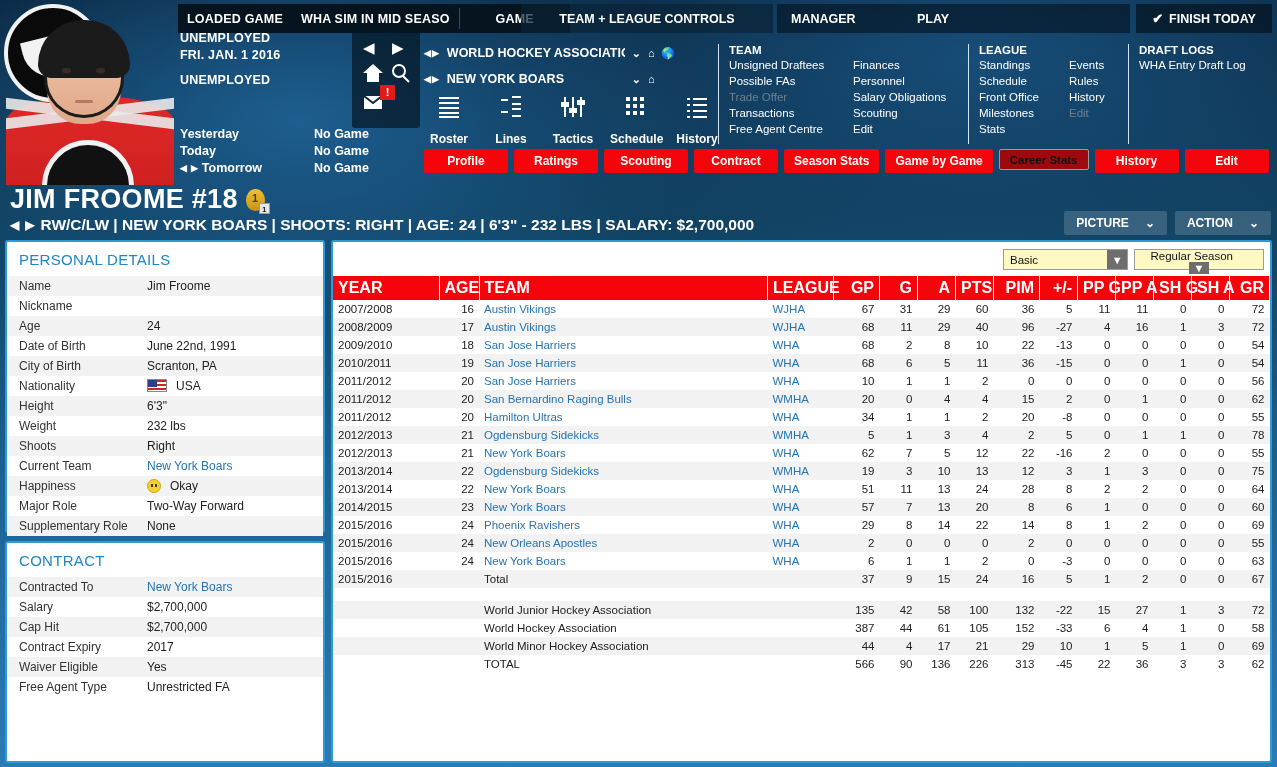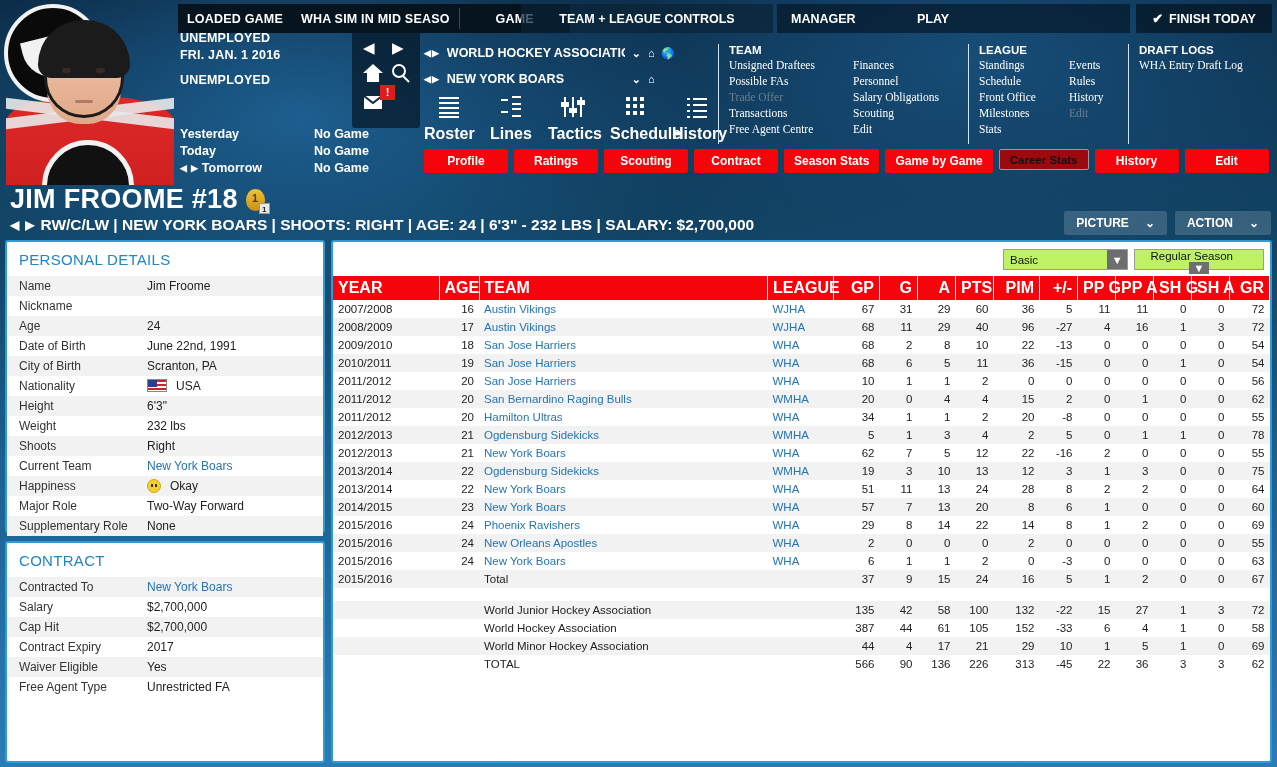--- a/index.html
+++ b/index.html
@@ -92,31 +92,31 @@
   .selrow { position:absolute; left:0; height:22px; display:flex; align-items:center; gap:7px; }
   #sel-league { top:14px; } #sel-team { top:40px; }
   .selrow .arr { font-size:9px; letter-spacing:1px; }
   .selrow .nm { width:178px; overflow:hidden; white-space:nowrap; }
   .selrow .mini { font-size:11px; }
 
   
   .iconrow { position:absolute; left:424px; top:92px; display:flex; gap:12px; }
   .iconitem { width:50px; text-align:center; color:#fff; }
   .iconitem .glyph { height:30px; display:flex; align-items:center; justify-content:center; }
-  .iconitem .cap { font-size:16px; font-weight:bold; margin-top:3px; }
+  .iconitem .cap { font-size:12px; font-weight:bold; margin-top:10px; }
 
   
   .menus { position:absolute; left:718px; top:44px; height:100px; color:#fff; font-size:11.5px;
            display:flex; }
   .menugroup { padding-left:10px; }
   .menugroup.bord { border-left:1px solid #cfe4f2; }
   .mg-title { font-weight:bold; font-size:11.5px; margin-bottom:2px; }
   .mg-cols { display:flex; gap:14px; }
   .mg-col { display:flex; flex-direction:column; gap:1px; }
-  .mg-item { line-height:15px; white-space:nowrap; cursor:pointer;font-family:Liberation Serif, serif; }
+  .mg-item { line-height:15px; white-space:nowrap; cursor:pointer; }
   .mg-item.dis { color:#6d7f8d; }
 
   
   .redtabs { position:absolute; left:424px; top:149px; display:flex; gap:6px; }
   .rtab { height:24px; min-width:84px; padding:0 10px; background:#f5040c; color:#fff;
           font-size:12px; font-weight:bold; display:flex; align-items:center; justify-content:center;
           border-radius:2px; cursor:pointer; }
   .rtab.sel { background:#9c0a10; }
 
   
@@ -147,21 +147,21 @@
           background:repeating-linear-gradient(180deg,#c9252c 0 2px,#fff 2px 4px); position:relative; border:1px solid #888;}
   .flag:after { content:""; position:absolute; left:0; top:0; width:9px; height:7px; background:#2c3e8f; }
   .smiley { display:inline-block; width:14px; height:14px; border-radius:50%;
           background:#f5cf2b; vertical-align:-3px; margin-right:9px; position:relative; border:1px solid #c9a818;}
   .smiley:before { content:""; position:absolute; left:3px; top:4px; width:2px; height:3px; background:#333;}
   .smiley:after { content:""; position:absolute; right:3px; top:4px; width:2px; height:3px; background:#333;}
 
   
   #panel-stats { left:331px; top:240px; width:941px; height:523px; }
   .selectbar { display:flex; justify-content:flex-end; gap:6px; padding:7px 6px 6px; }
-  .sel { height:21px; display:flex; align-items:center; border:1px solid #9a9a9a; background:#bef264;
+  .sel { height:21px; display:flex; align-items:center; border:1px solid #9a9a9a; background:#fef9c3;
          font-size:11.5px; color:#111; cursor:pointer; }
   .sel .txt { padding:0 6px; }
   .sel .caret { width:20px; height:19px; background:#6e6e6e; color:#fff; display:flex;
          align-items:center; justify-content:center; font-size:11px; }
   #sel-basic { width:125px; } #sel-basic .txt { width:104px; }
   #sel-season { width:130px;flex-direction:column; } #sel-season .txt { width:109px; }
 
   table.stats { width:100%; border-collapse:collapse; font-size:11.5px; table-layout:fixed; }
   table.stats th { background:#f5040c; color:#fff; font-size:16px; font-weight:bold;
          padding:3px 5px; text-align:right; border-right:1px solid #fff; white-space:nowrap; }

